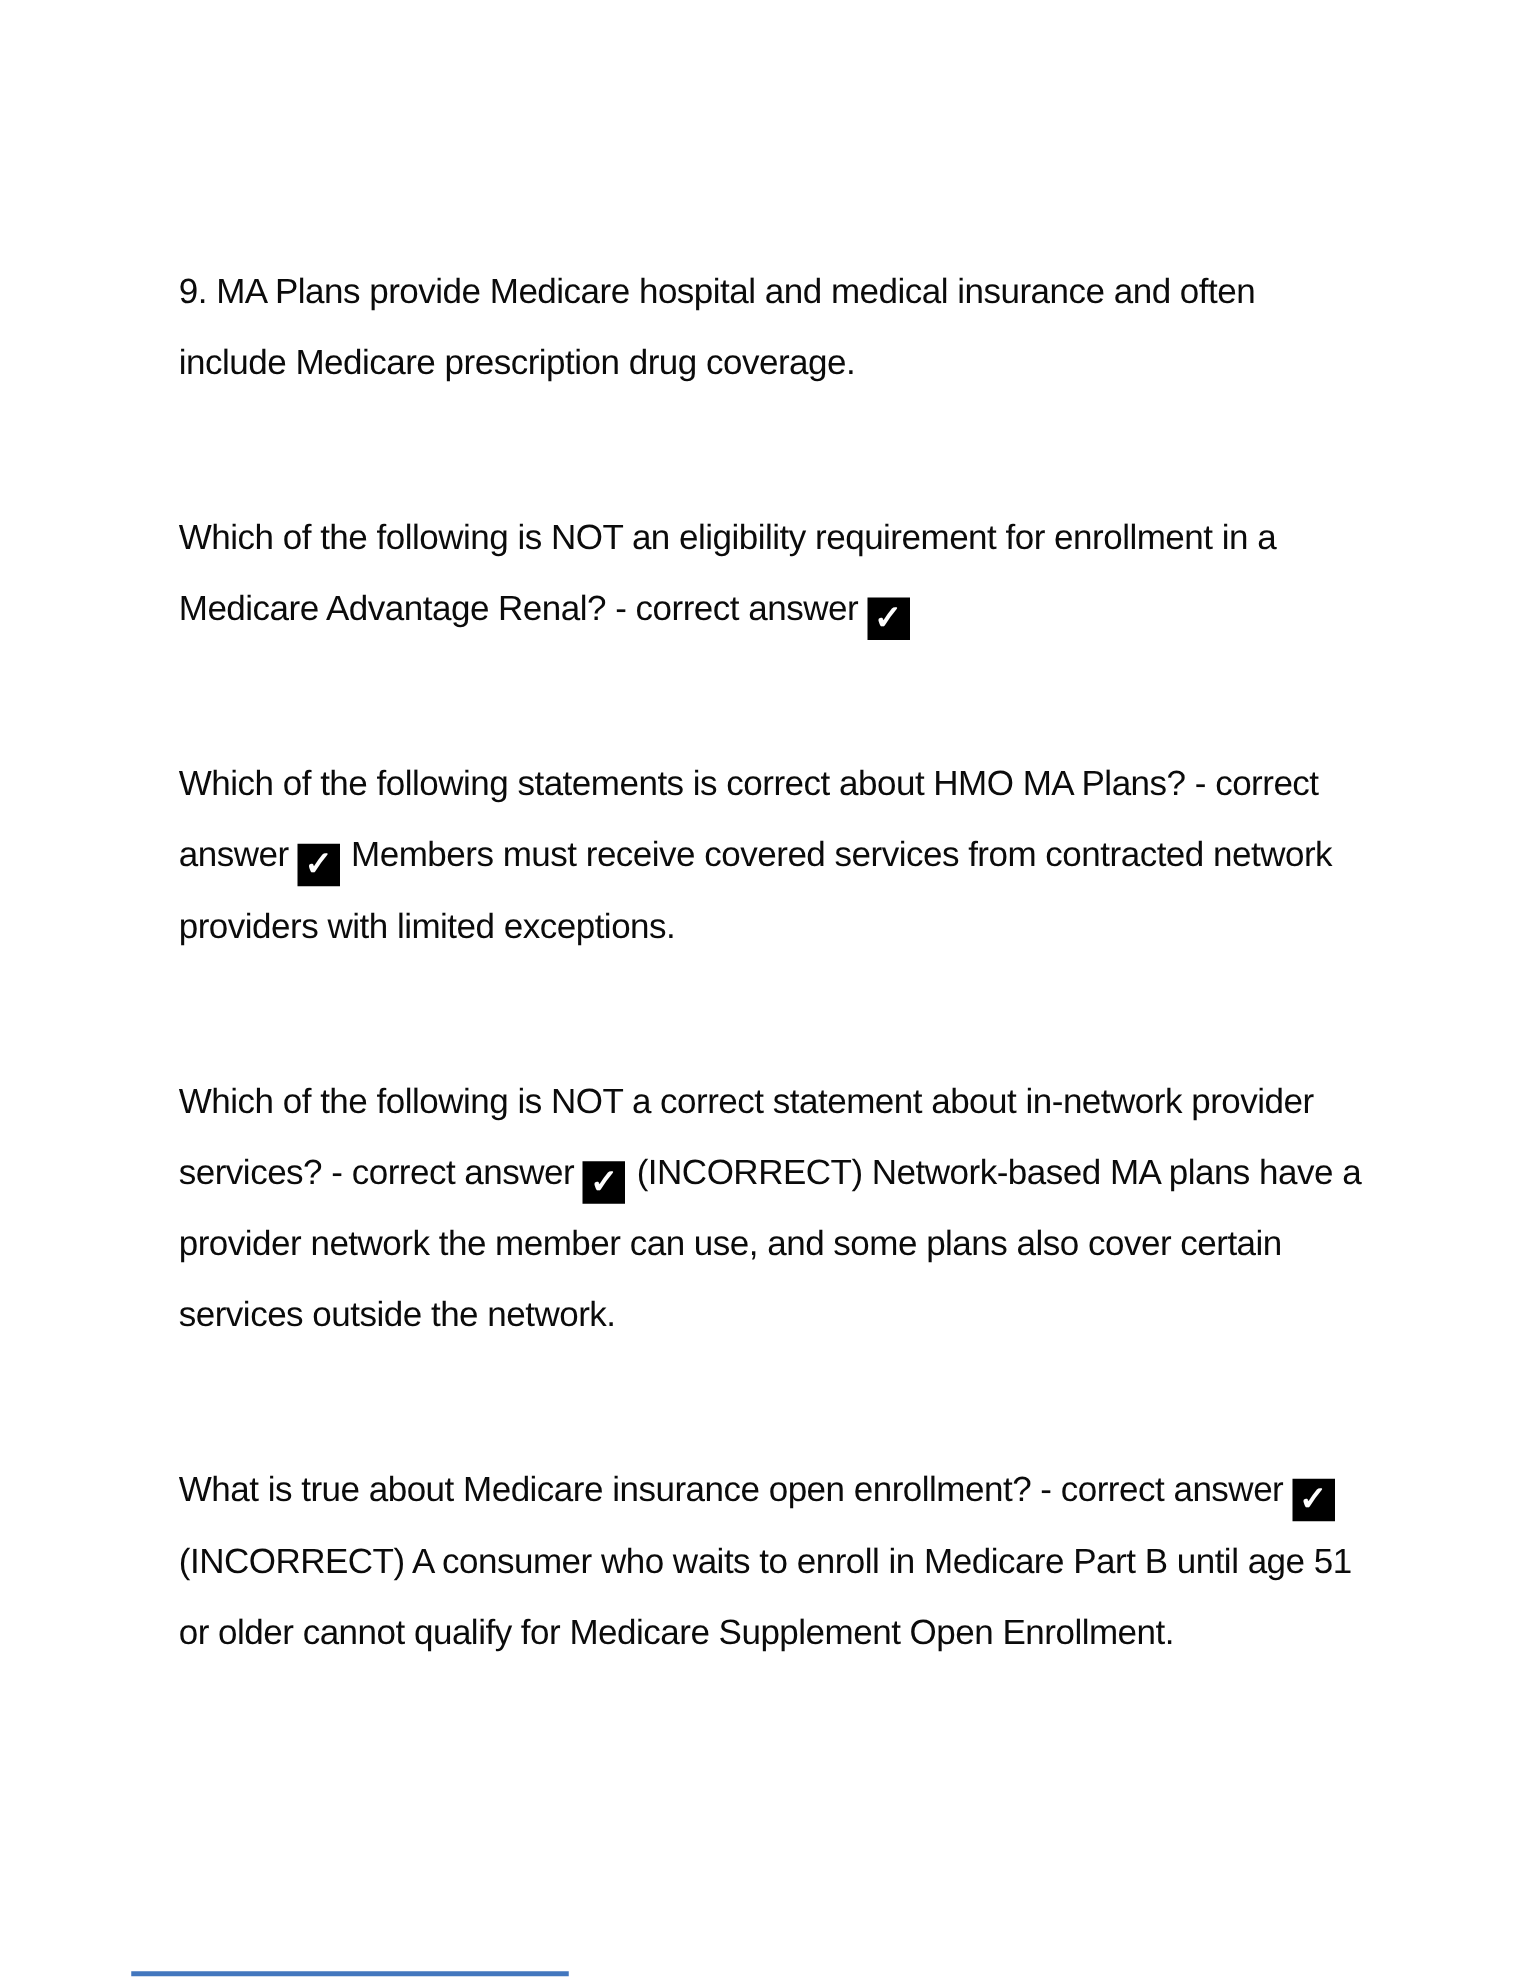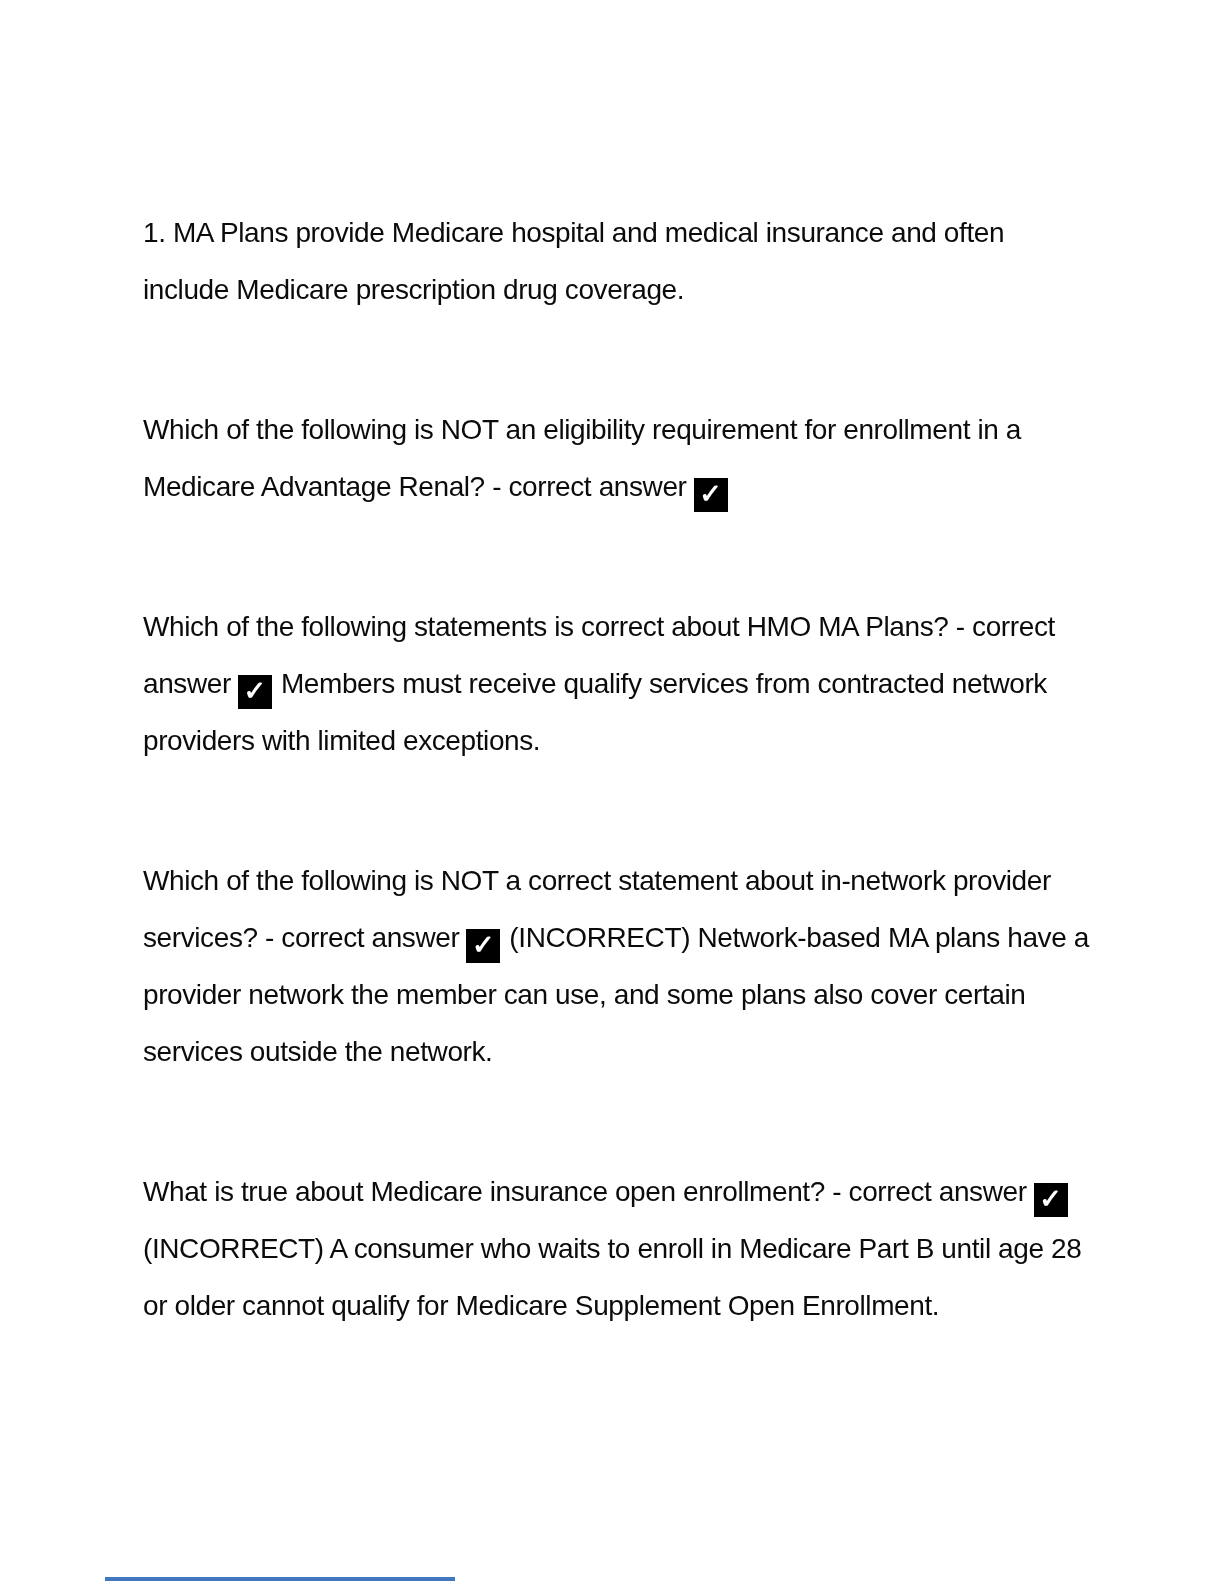--- a/index.html
+++ b/index.html
@@ -51,25 +51,25 @@
     width: 350px;
     height: 4px;
     background: #4377be;
   }
 </style>
 </head>
 <body>
 
 <div class="doc">
 
-  <p class="para"><span>1. MA Plans provide Medicare hospital and medical insurance and often include Medicare prescription drug coverage.</span></p>
+  <p class="para"><span>9. MA Plans provide Medicare hospital and medical insurance and often include Medicare prescription drug coverage.</span></p>
 
   <p class="para"><span>Which of the following is NOT an eligibility requirement for enrollment in a Medicare Advantage Renal? - correct answer</span><span class="check"><span class="tick">✓</span></span></p>
 
-  <p class="para"><span>Which of the following statements is correct about HMO MA Plans? - correct answer</span><span class="check"><span class="tick">✓</span></span><span>Members must receive qualify services from contracted network providers with limited exceptions.</span></p>
+  <p class="para"><span>Which of the following statements is correct about HMO MA Plans? - correct answer</span><span class="check"><span class="tick">✓</span></span><span>Members must receive covered services from contracted network providers with limited exceptions.</span></p>
 
   <p class="para"><span>Which of the following is NOT a correct statement about in-network provider services? - correct answer</span><span class="check"><span class="tick">✓</span></span><span>(INCORRECT) Network-based MA plans have a provider network the member can use, and some plans also cover certain services outside the network.</span></p>
 
-  <p class="para"><span>What is true about Medicare insurance open enrollment? - correct answer</span><span class="check"><span class="tick">✓</span></span><span>(INCORRECT) A consumer who waits to enroll in Medicare Part B until age 28 or older cannot qualify for Medicare Supplement Open Enrollment.</span></p>
+  <p class="para"><span>What is true about Medicare insurance open enrollment? - correct answer</span><span class="check"><span class="tick">✓</span></span><span>(INCORRECT) A consumer who waits to enroll in Medicare Part B until age 51 or older cannot qualify for Medicare Supplement Open Enrollment.</span></p>
 
 </div>
 
 <div class="bottom-line"></div>
 
 </body></html>

